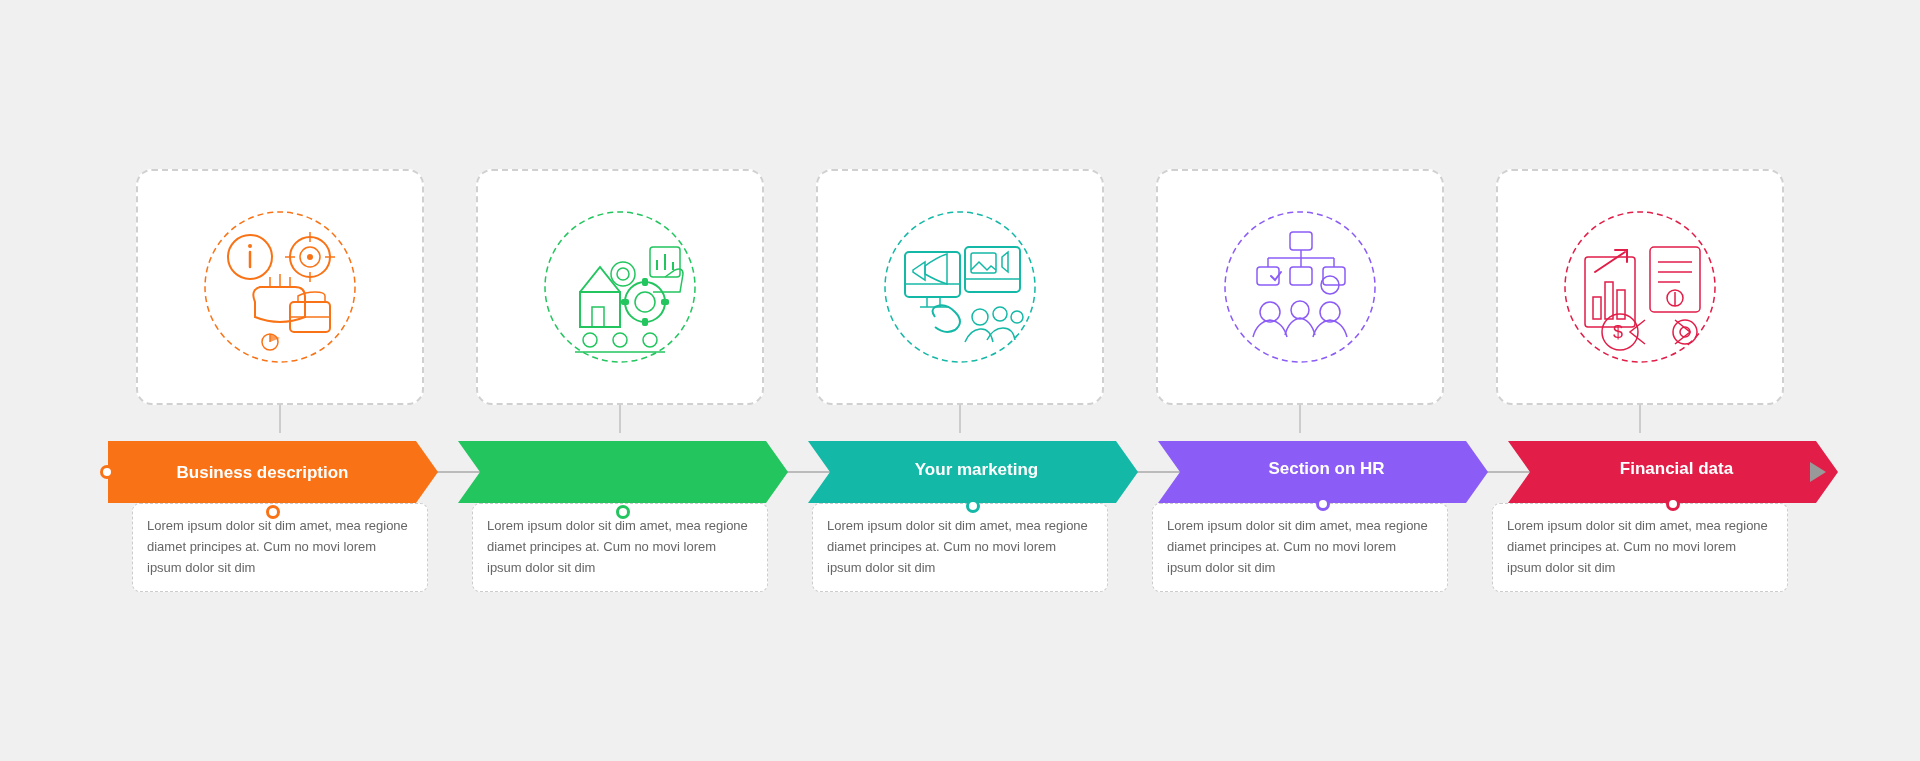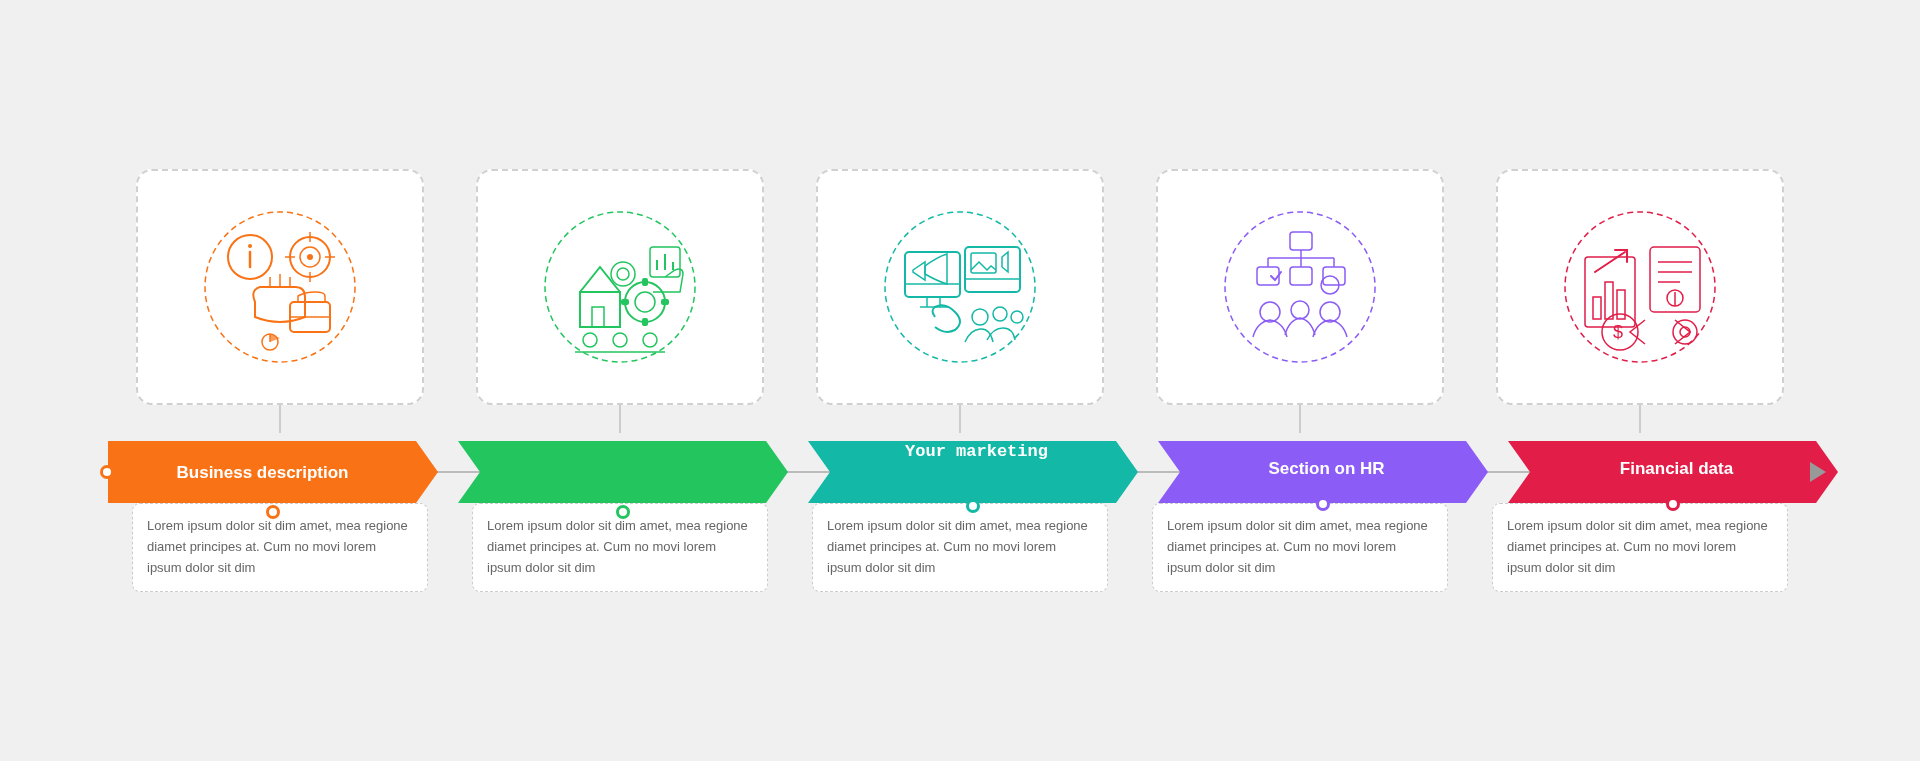--- a/index.html
+++ b/index.html
@@ -251,21 +251,21 @@
         <div style="position:absolute;left:50%;bottom:-16px;transform:translateX(-50%);width:14px;height:14px;border-radius:50%;background:white;border:3px solid #F97316;z-index:10;"></div>
       </div>
 
       <div style="position:relative; width:330px; height:62px; display:flex; align-items:center; justify-content:center; margin-right:4px;">
         <svg width="330" height="62" viewBox="0 0 330 62" style="position:absolute;top:0;left:0;">
           <polygon points="0,0 308,0 330,31 308,62 0,62 22,31" fill="#22C55E"></polygon>
         </svg>
         <div style="position:absolute;left:50%;bottom:-16px;transform:translateX(-50%);width:14px;height:14px;border-radius:50%;background:white;border:3px solid #22C55E;z-index:10;"></div>
       </div>
 
-      <div style="position:relative; width:330px; height:56px; display:flex; justify-content:center; margin-right:4px;font-family:Liberation Mono, monospace;">
+      <div style="position:relative; width:330px; height:56px; display:flex; align-items:center; justify-content:center; margin-right:4px;">
         <svg width="330" height="62" viewBox="0 0 330 62" style="position:absolute;top:0;left:0;">
           <polygon points="0,0 308,0 330,31 308,62 0,62 22,31" fill="#14B8A6"></polygon>
         </svg>
         <span style="position:relative;z-index:2;color:white;font-weight:bold;font-size:17px;padding:0 36px 0 44px;text-align:center;line-height:1.25;">Your marketing</span>
         <div style="position:absolute;left:50%;bottom:-16px;transform:translateX(-50%);width:14px;height:14px;border-radius:50%;background:white;border:3px solid #14B8A6;z-index:10;"></div>
       </div>
 
       <div style="position:relative; width:330px; height:54px; display:flex; align-items:center; justify-content:center; margin-right:4px;">
         <svg width="330" height="62" viewBox="0 0 330 62" style="position:absolute;top:0;left:0;">
           <polygon points="0,0 308,0 330,31 308,62 0,62 22,31" fill="#8B5CF6"></polygon>

